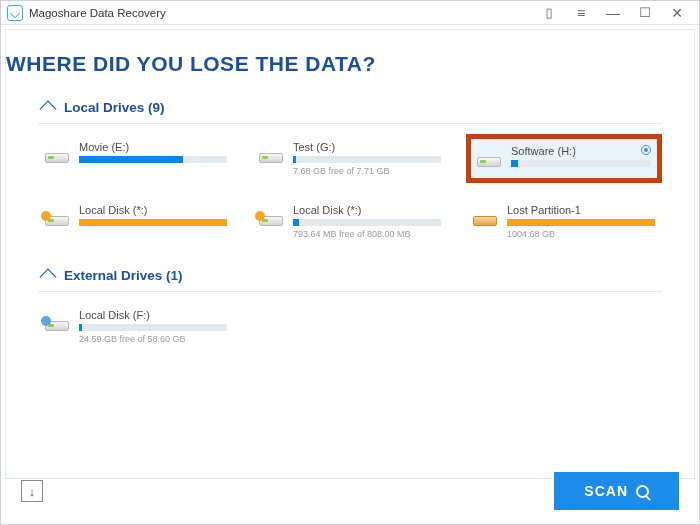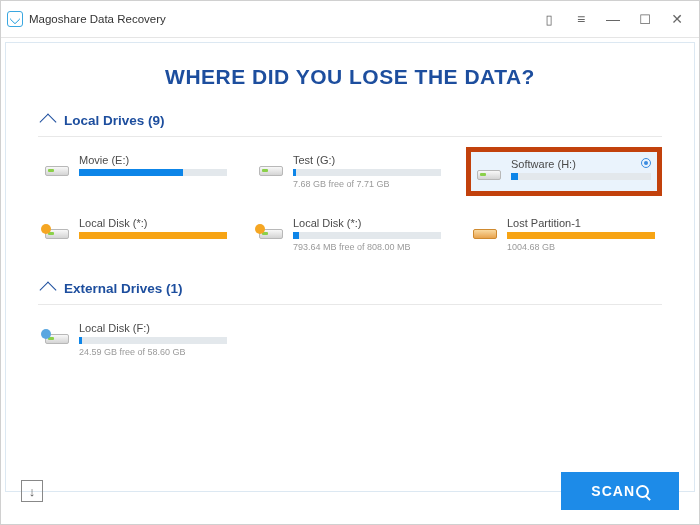--- a/index.html
+++ b/index.html
@@ -1,25 +1,25 @@
 <!DOCTYPE html>
 <html><head>
 <meta charset="utf-8">
 <style>
 * { margin: 0; padding: 0; box-sizing: border-box; font-family: "Segoe UI", Arial, sans-serif; }
 body { width: 700px; height: 525px; background: #fff; border: 1px solid #d0d0d0; overflow: hidden; position: relative; }
-.titlebar { height: 37px; display: flex; align-items: center; padding: 0 6px; border-bottom: 1px solid #e5e5e5; }
+.titlebar { height: 24px; display: flex; align-items: center; padding: 0 6px; border-bottom: 1px solid #e5e5e5; }
 .titlebar .app-icon { width: 16px; height: 16px; border: 1.5px solid #3aa7e0; border-radius: 3px; margin-right: 6px; position: relative; }
 .titlebar .app-icon::after { content: ""; position: absolute; inset: 3px; border: 1.5px solid #3aa7e0; border-radius: 2px; border-top: none; border-right: none; transform: rotate(-45deg); }
 .titlebar .title { font-size: 11.5px; color: #333; }
 .titlebar .spacer { flex: 1; }
 .titlebar .sysbtn { width: 32px; height: 28px; display: flex; align-items: center; justify-content: center; color: #666; font-size: 14px; cursor: pointer; }
 .titlebar .sysbtn.small { font-size: 13px; }
 .inner { border: 1px solid #dce8f2; margin: 4px; height: 450px; position: relative; overflow: hidden; }
-.heading { text-align: center; color: #1d4e9e; font-size: 21px; font-weight: 600; letter-spacing: 0.5px; padding: 22px 0 18px; }
+.heading { color: #1d4e9e; font-size: 21px; font-weight: 600; letter-spacing: 0.5px; padding: 22px 0 18px; }
 .scroll-area { position: relative; padding: 0 32px 10px 32px; height: 380px; overflow-y: scroll; }
 .scroll-area::-webkit-scrollbar { width: 10px; }
 .scroll-area::-webkit-scrollbar-track { background: #f2f2f2; }
 .scroll-area::-webkit-scrollbar-thumb { background: #cfcfcf; }
 .section-head { display: flex; align-items: flex-end; color: #1d4e9e; font-size: 13.5px; font-weight: 600; padding: 6px 0 8px; border-bottom: 1px solid #e8e8e8; margin-bottom: 10px; cursor: pointer; }
 .section-head .chev { width: 12px; height: 12px; border-left: 1.5px solid #1d4e9e; border-bottom: 1.5px solid #1d4e9e; transform: rotate(135deg); margin: 0 10px 0 4px; }
 .drive-grid { display: grid; grid-template-columns: repeat(3, 1fr); gap: 14px 18px; margin-bottom: 16px; }
 .drive { display: flex; align-items: flex-start; padding: 6px; border: 1px solid transparent; cursor: pointer; position: relative; }
 .drive.selected { border: 5px solid #c2410c; background: #eaf3fc; }
 .drive .radio { position: absolute; top: 6px; right: 6px; width: 10px; height: 10px; border: 1.5px solid #3a8be0; border-radius: 50%; display: none; }
@@ -33,21 +33,21 @@
 .hdd-lost { width: 24px; height: 10px; background: linear-gradient(#f9d9a0,#e8a34d); border: 1px solid #cf8a2f; border-radius: 2px; }
 .drive-info { flex: 1; min-width: 0; }
 .drive-name { font-size: 11px; color: #4a4a4a; margin-bottom: 3px; }
 .bar { height: 7px; background: #e3e8ec; position: relative; margin-bottom: 3px; }
 .bar-fill { position: absolute; left: 0; top: 0; bottom: 0; }
 .bar-fill.blue { background: #0d85e8; }
 .bar-fill.orange { background: #f7a414; }
 .drive-detail { font-size: 9px; color: #9a9a9a; }
 .footer { position: absolute; left: 4px; right: 4px; bottom: 4px; height: 58px; display: flex; align-items: center; justify-content: space-between; padding: 0 16px; }
 .dl-icon { width: 22px; height: 22px; border: 1px solid #888; display: flex; align-items: center; justify-content: center; color: #555; font-size: 13px; cursor: pointer; }
-.scan-btn { background: #1d8be8; color: #fff; border: none; font-size: 14px; font-weight: 600; padding: 11px 30px; letter-spacing: 1px; display: flex; align-items: center; gap: 1px; cursor: pointer; }
+.scan-btn { background: #1d8be8; color: #fff; border: none; font-size: 14px; font-weight: 600; padding: 11px 30px; letter-spacing: 1px; display: flex; align-items: center; gap: 8px; cursor: pointer; }
 .scan-btn .mag { width: 13px; height: 13px; border: 2px solid #fff; border-radius: 50%; position: relative; }
 .scan-btn .mag::after { content: ""; position: absolute; width: 6px; height: 2px; background: #fff; bottom: -3px; right: -4px; transform: rotate(45deg); }
 </style>
 </head>
 <body>
 
 <div class="titlebar">
   <div class="app-icon"></div>
   <div class="title">Magoshare Data Recovery</div>
   <div class="spacer"></div>

